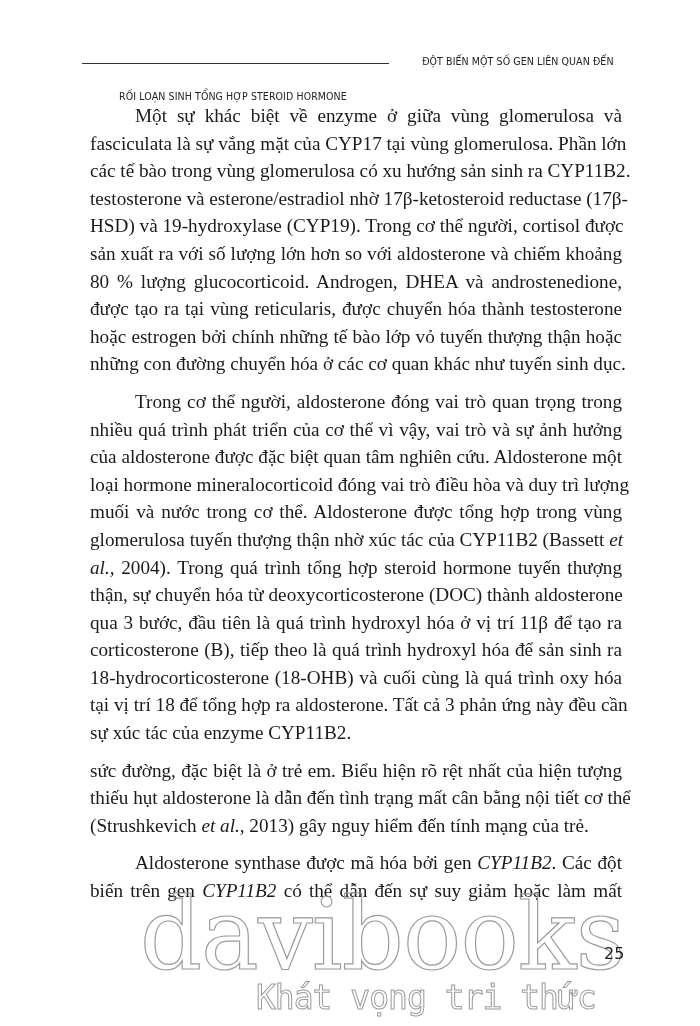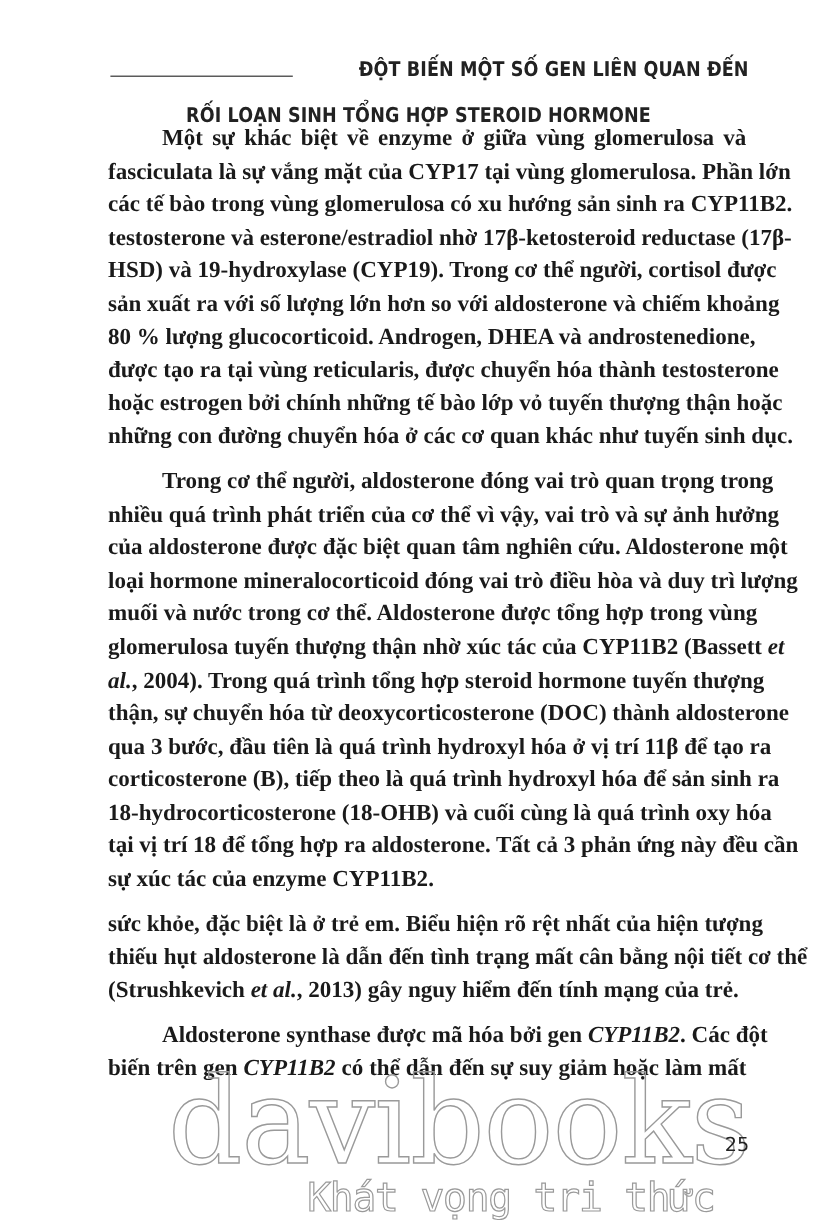--- a/index.html
+++ b/index.html
@@ -10,28 +10,27 @@
     body {
       width: 700px;
       height: 1026px;
       position: relative;
       overflow: hidden;
       font-family: "Liberation Serif", "DejaVu Serif", serif;
       color: #1a1a1a;
     }
     .header {
       position: absolute;
-      left: 92px;
+      left: 82px;
       top: 48px;
       width: 532px;
       font-family: "DejaVu Sans", "Liberation Sans", sans-serif;
-      font-size: 17px;
+      font-size: 11px;
       color: #222;
       letter-spacing: 0.1px;
-      font-weight: bold;
     }
     .header-line1 {
       display: flex;
       align-items: flex-end;
       height: 20px;
     }
     .header-rule {
       flex: 1;
       border-bottom: 1px solid #333;
       margin-bottom: 4px;
@@ -49,21 +48,20 @@
       height: 20px;
       line-height: 20px;
       margin-top: 19px;
     }
     .body-text {
       position: absolute;
       left: 90px;
       top: 102px;
       width: 532px;
       font-size: 19.2px;
-      font-weight: bold;
     }
     .para {
       margin: 0 0 10px 0;
     }
     .line {
       display: block;
       height: 27.6px;
       line-height: 27.6px;
       text-align: justify;
       text-align-last: justify;
@@ -152,21 +150,21 @@
     <span class="line"><i>al.</i><span>, 2004). Trong quá trình tổng hợp steroid hormone tuyến thượng</span></span>
     <span class="line">thận, sự chuyển hóa từ deoxycorticosterone (DOC) thành aldosterone</span>
     <span class="line">qua 3 bước, đầu tiên là quá trình hydroxyl hóa ở vị trí 11β để tạo ra</span>
     <span class="line">corticosterone (B), tiếp theo là quá trình hydroxyl hóa để sản sinh ra</span>
     <span class="line">18-hydrocorticosterone (18-OHB) và cuối cùng là quá trình oxy hóa</span>
     <span class="line">tại vị trí 18 để tổng hợp ra aldosterone. Tất cả 3 phản ứng này đều cần</span>
     <span class="line last">sự xúc tác của enzyme CYP11B2.</span>
   </div>
 
   <div class="para">
-    <span class="line">sức khỏe, đặc biệt là ở trẻ em. Biểu hiện rõ rệt nhất của hiện tượng</span>
+    <span class="line">sức đường, đặc biệt là ở trẻ em. Biểu hiện rõ rệt nhất của hiện tượng</span>
     <span class="line">thiếu hụt aldosterone là dẫn đến tình trạng mất cân bằng nội tiết cơ thể</span>
     <span class="line last"><span>(Strushkevich </span><i>et al.</i><span>, 2013) </span><span>gây nguy hiểm đến tính mạng của trẻ.</span></span>
   </div>
 
   <div class="para">
     <span class="line first"><span>Aldosterone synthase được mã hóa bởi gen </span><i>CYP11B2</i><span>. Các đột</span></span>
     <span class="line"><span>biến trên gen </span><i>CYP11B2</i><span> có thể dẫn đến sự suy giảm hoặc làm mất</span></span>
   </div>
 
 </div>

